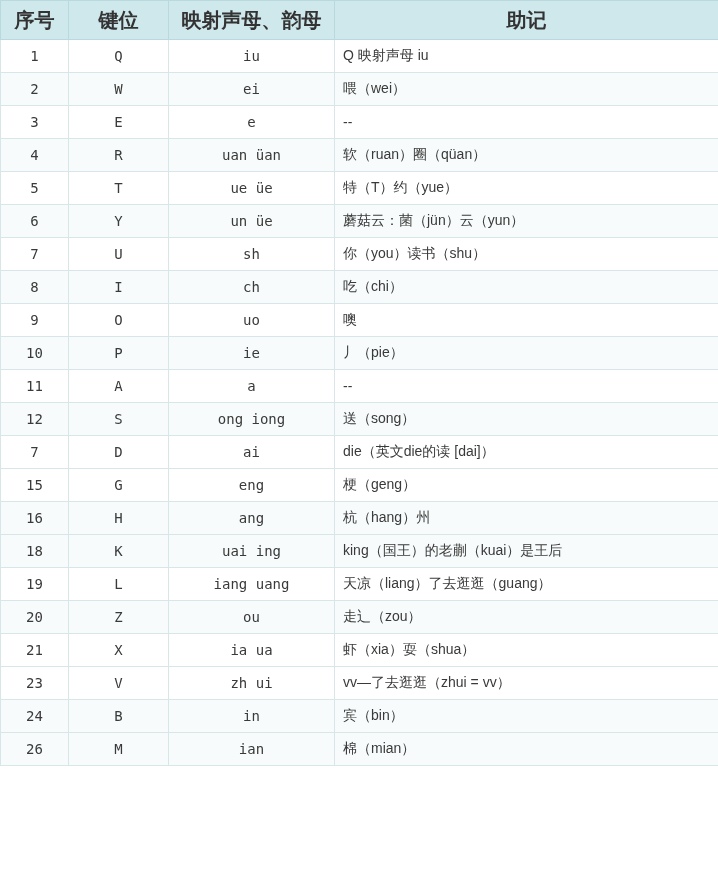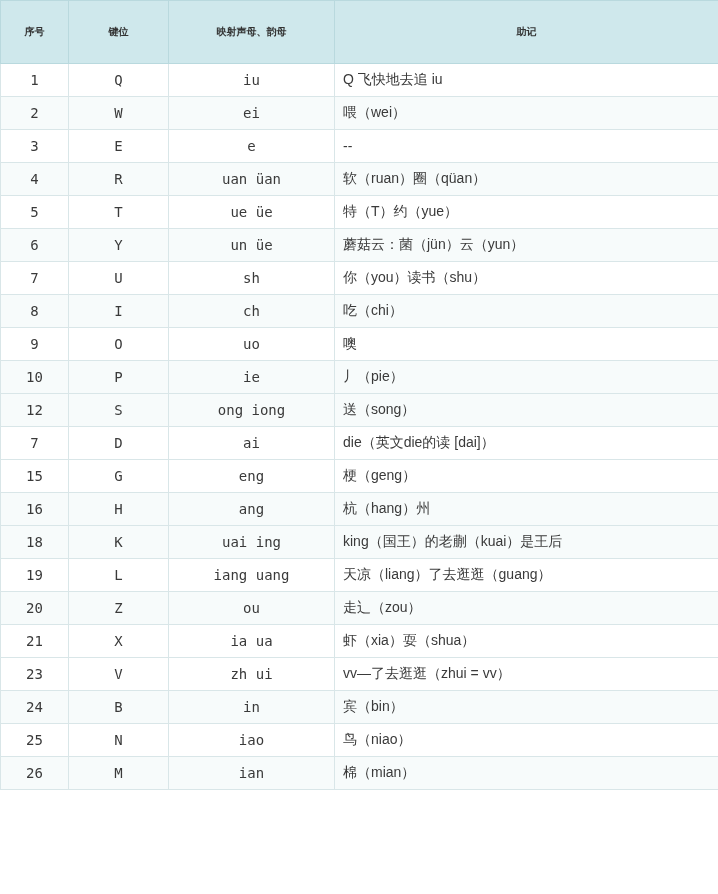--- a/index.html
+++ b/index.html
@@ -16,27 +16,27 @@
     background: #ffffff;
   }
   table.pinyin-table {
     border-collapse: collapse;
     width: 718px;
     table-layout: fixed;
   }
   table.pinyin-table th {
     background: #cfe8ec;
     color: #333333;
-    font-size: 10px;
+    font-size: 20px;
     font-weight: bold;
     height: 38px;
     border: 1px solid #b9d9de;
     text-align: center;
     vertical-align: middle;
-    padding: 12px;
+    padding: 0;
     margin-left: 33px;
   }
   table.pinyin-table td {
     border: 1px solid #d9e6e8;
     font-size: 14px;
     height: 32px;
     padding: 0 8px;
     vertical-align: middle;
     color: #3a3a3a;
   }
@@ -94,21 +94,21 @@
         <th>键位</th>
         <th>映射声母、韵母</th>
         <th>助记</th>
       </tr>
     </thead>
     <tbody id="table-body">
         <tr class="row-odd">
           <td class="idx">1</td>
           <td class="key">Q</td>
           <td class="map">iu</td>
-          <td class="mnemonic">Q 飞快地去追 iu</td>
+          <td class="mnemonic">Q 映射声母 iu</td>
         </tr>
         <tr class="row-even">
           <td class="idx">2</td>
           <td class="key">W</td>
           <td class="map">ei</td>
           <td class="mnemonic">喂（wei）</td>
         </tr>
         <tr class="row-odd">
           <td class="idx">3</td>
           <td class="key">E</td>
@@ -150,20 +150,26 @@
           <td class="key">O</td>
           <td class="map">uo</td>
           <td class="mnemonic">噢</td>
         </tr>
         <tr class="row-even">
           <td class="idx">10</td>
           <td class="key">P</td>
           <td class="map">ie</td>
           <td class="mnemonic">丿（pie）</td>
         </tr>
+        <tr class="row-odd">
+          <td class="idx">11</td>
+          <td class="key">A</td>
+          <td class="map">a</td>
+          <td class="mnemonic">--</td>
+        </tr>
         <tr class="row-even">
           <td class="idx">12</td>
           <td class="key">S</td>
           <td class="map">ong iong</td>
           <td class="mnemonic">送（song）</td>
         </tr>
         <tr class="row-odd">
           <td class="idx">7</td>
           <td class="key">D</td>
           <td class="map">ai</td>
@@ -209,26 +215,20 @@
           <td class="idx">23</td>
           <td class="key">V</td>
           <td class="map">zh ui</td>
           <td class="mnemonic">vv—了去逛逛（zhui = vv）</td>
         </tr>
         <tr class="row-even">
           <td class="idx">24</td>
           <td class="key">B</td>
           <td class="map">in</td>
           <td class="mnemonic">宾（bin）</td>
-        </tr>
-        <tr class="row-odd">
-          <td class="idx">25</td>
-          <td class="key">N</td>
-          <td class="map">iao</td>
-          <td class="mnemonic">鸟（niao）</td>
         </tr>
         <tr class="row-even">
           <td class="idx">26</td>
           <td class="key">M</td>
           <td class="map">ian</td>
           <td class="mnemonic">棉（mian）</td>
         </tr>
       </tbody>
   </table>
 </div>

